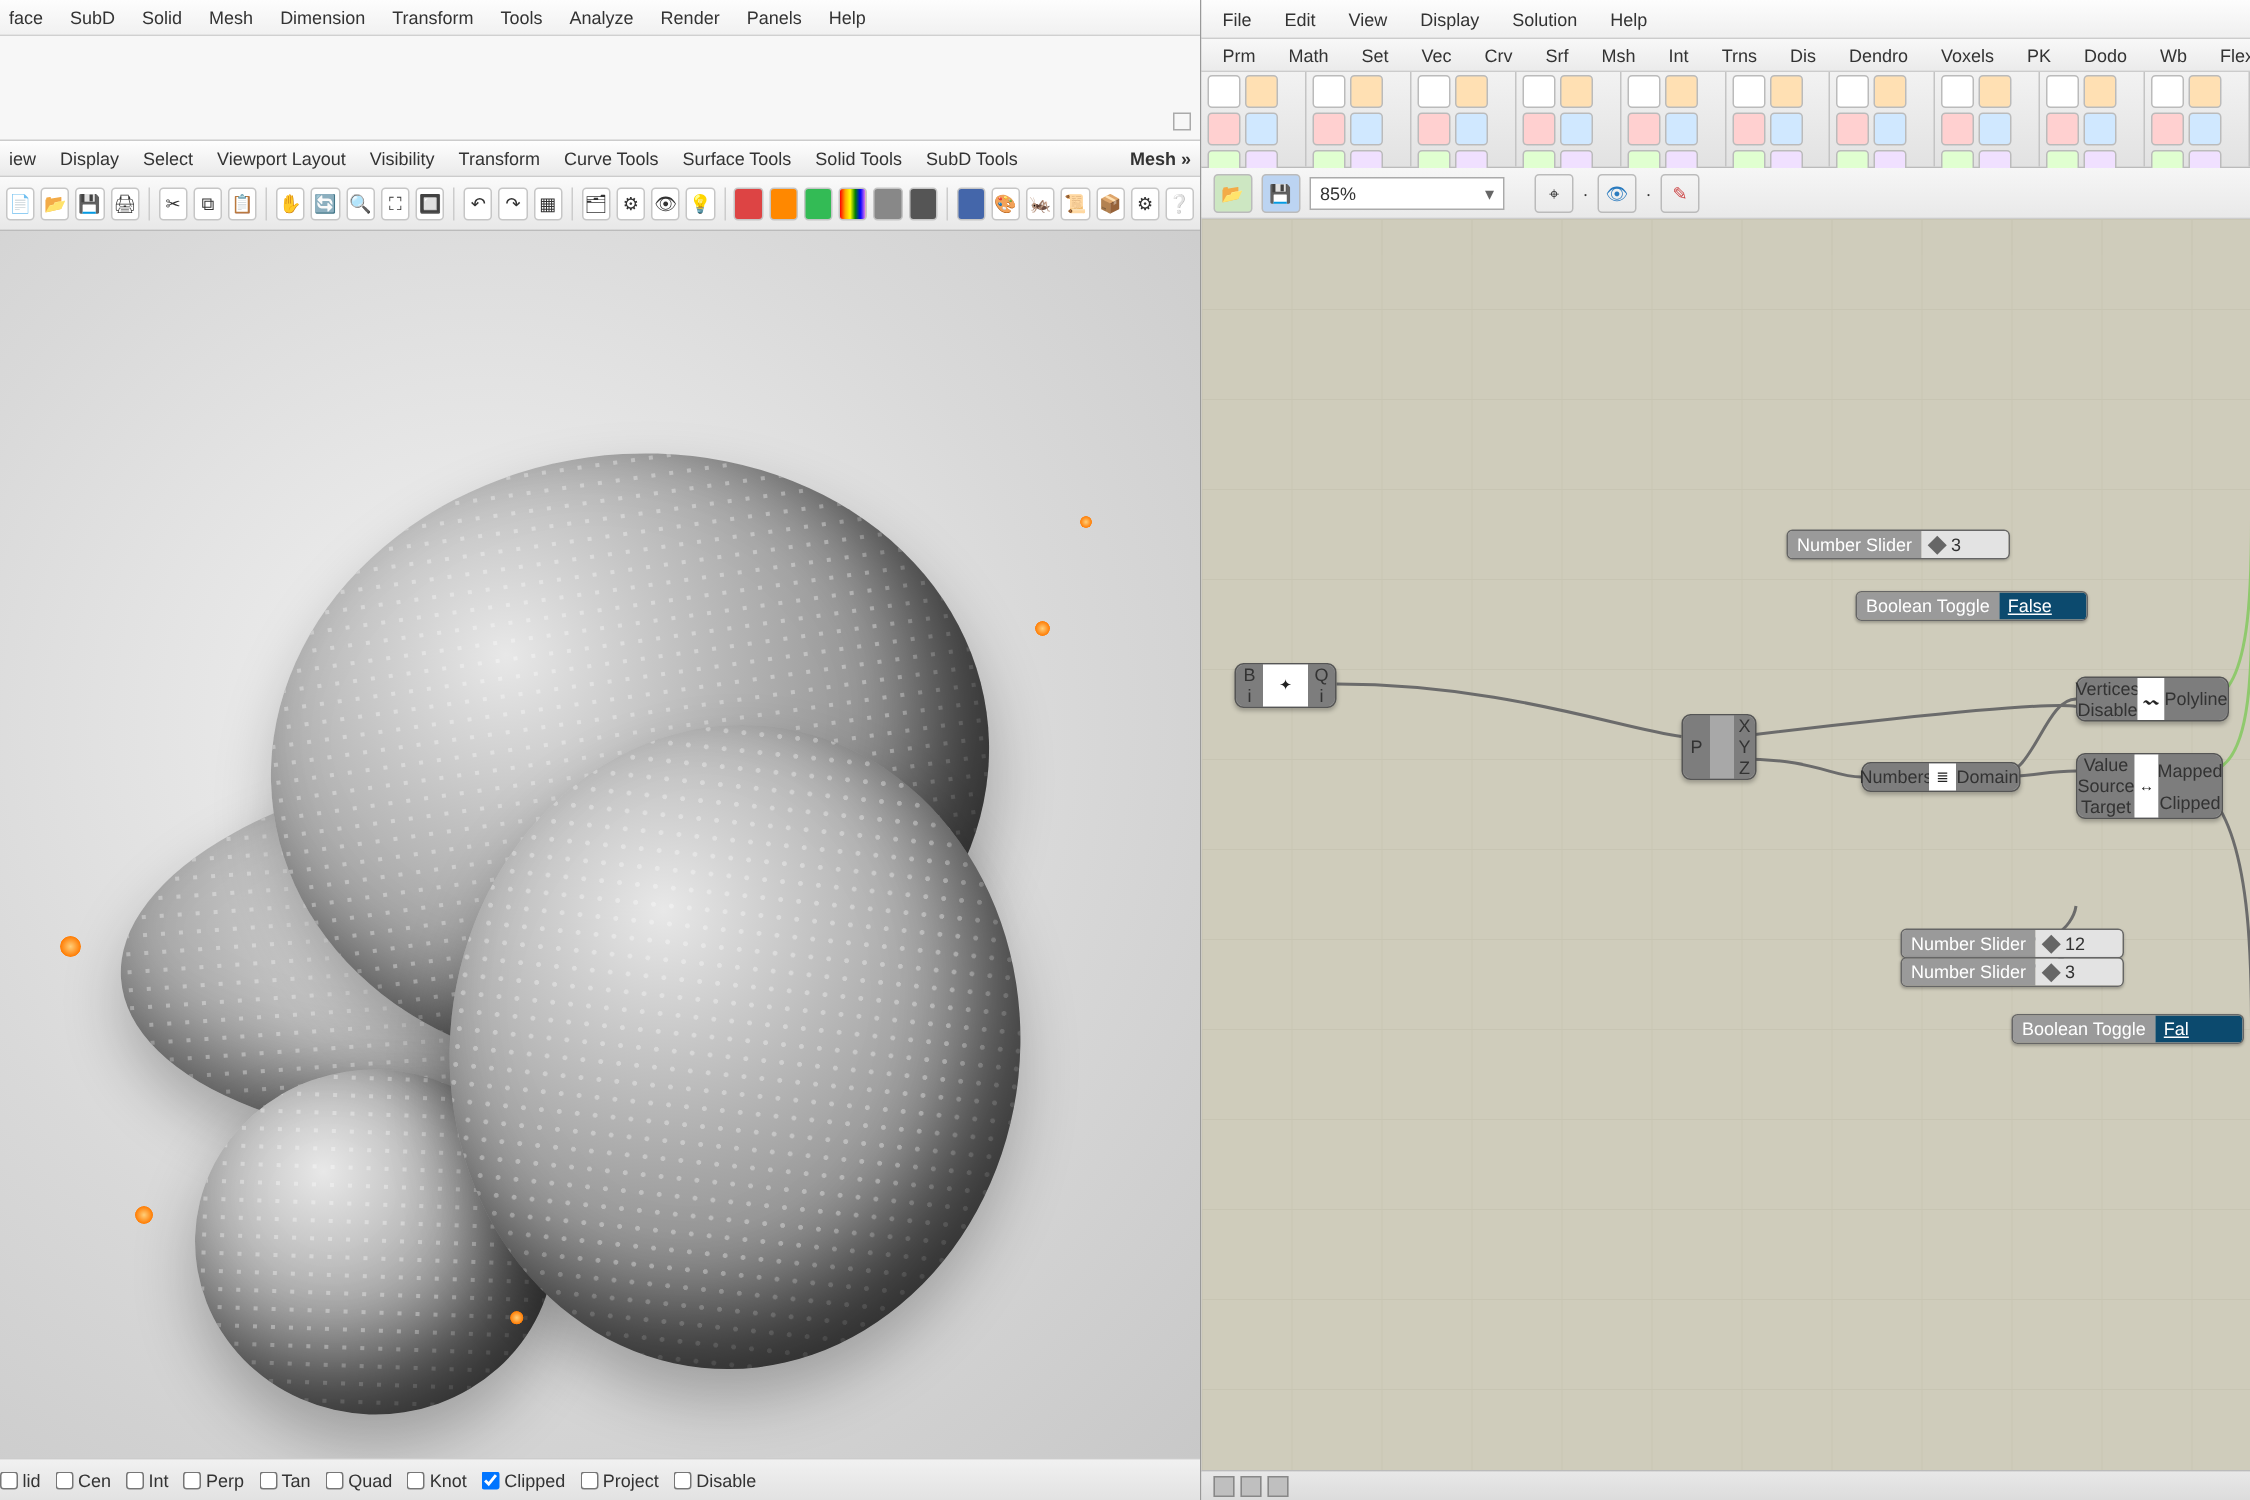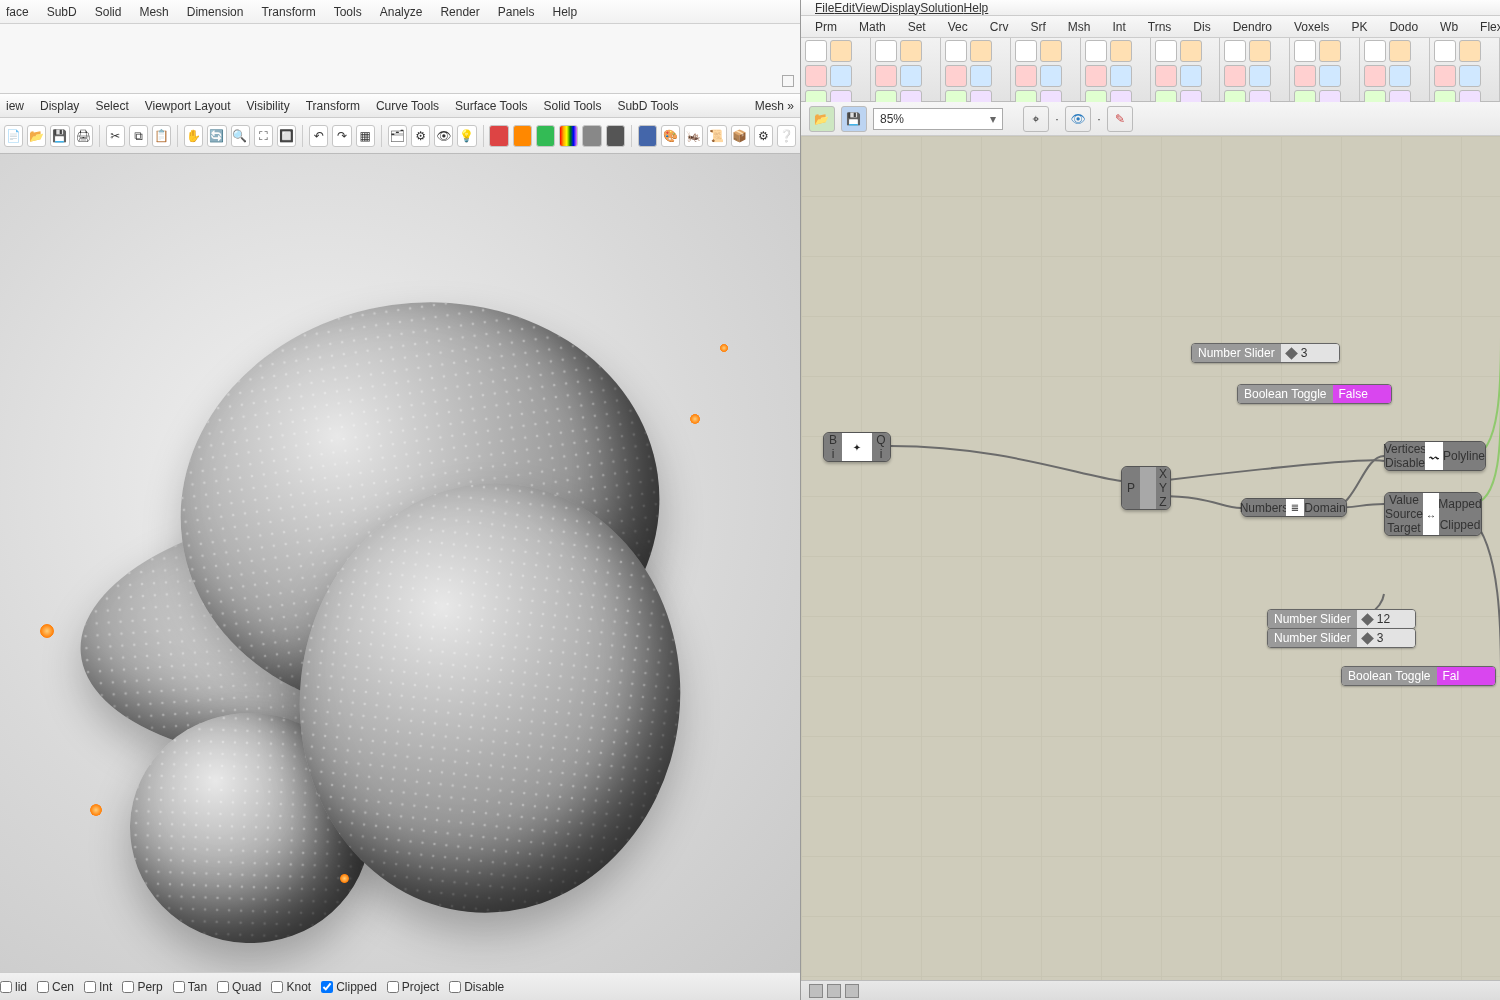--- a/index.html
+++ b/index.html
@@ -7,42 +7,42 @@
 .left-pane{width:800px;height:100%;display:flex;flex-direction:column;background:#fff;}
 .right-pane{width:700px;height:100%;display:flex;flex-direction:column;background:#fff;border-left:1px solid #999;}
 
 
 .rh-menubar{height:24px;display:flex;align-items:center;gap:18px;padding:2px 6px;background:linear-gradient(#fdfdfd,#f1f1f1);border-bottom:1px solid #d0d0d0;font-size:13px;}
 .rh-menubar span{cursor:default;}
 .rh-cmd{height:70px;background:#f7f7f7;border-bottom:1px solid #ccc;position:relative;}
 .rh-cmd::after{content:"";position:absolute;right:6px;bottom:6px;width:10px;height:10px;border:1px solid #aaa;}
 .rh-tabstrip{height:24px;display:flex;align-items:center;gap:16px;padding:0 6px;background:linear-gradient(#fefefe,#eaeaea);border-bottom:1px solid #ccc;font-size:12px;}
 .rh-tabstrip span{white-space:nowrap;}
-.rh-tabstrip .more{margin-left:auto;font-weight:normal;}
+.rh-tabstrip .more{margin-left:auto;font-weight:bold;}
 .rh-toolbar{height:36px;display:flex;align-items:center;gap:4px;padding:2px 4px;background:linear-gradient(#fafafa,#e8e8e8);border-bottom:1px solid #bbb;}
 .rh-toolbar .ico{width:22px;height:22px;border:1px solid #c6c6c6;border-radius:3px;background:#fff;display:flex;align-items:center;justify-content:center;}
 .rh-toolbar .sep{width:1px;height:22px;background:#ccc;margin:0 2px;}
 .rh-viewport{flex:1;background:radial-gradient(circle at 40% 40%,#f2f2f2 0%,#d9d9d9 55%,#c8c8c8 100%);display:flex;align-items:center;justify-content:center;position:relative;overflow:hidden;}
 .rh-render{width:720px;height:720px;position:relative;}
 .rh-render .lobe{position:absolute;border-radius:50%;background:radial-gradient(circle at 35% 30%,#e8e8e8,#999 55%,#444 100%);box-shadow:inset -30px -30px 60px rgba(0,0,0,.55),0 20px 40px rgba(0,0,0,.25);}
 .rh-render .lobe::after{content:"";position:absolute;inset:0;border-radius:inherit;background:radial-gradient(circle,#bbb 1.5px,transparent 1.6px);background-size:12px 12px;mix-blend-mode:overlay;opacity:.7;}
 .lb1{width:480px;height:410px;left:140px;top:100px;transform:rotate(-8deg);}
 .lb2{width:560px;height:260px;left:40px;top:300px;transform:rotate(-4deg);}
 .lb3{width:380px;height:430px;left:260px;top:280px;transform:rotate(6deg);}
 .lb4{width:240px;height:230px;left:90px;top:510px;transform:rotate(2deg);}
 .spark{position:absolute;background:radial-gradient(circle,#ffcf7a,#ff7a00 70%,transparent 72%);border-radius:50%;}
 .rh-viewtabs{height:24px;display:flex;align-items:center;gap:2px;padding:0 4px;background:linear-gradient(#f4f4f4,#e4e4e4);border-top:1px solid #ccc;}
 .rh-viewtabs .vtab{padding:2px 12px;border:1px solid #bbb;border-bottom:none;background:#f9f9f9;border-radius:4px 4px 0 0;}
 .rh-viewtabs .plus{padding:2px 6px;}
 .rh-osnap{height:28px;display:flex;align-items:center;gap:10px;padding:2 6px;background:linear-gradient(#f1f1f1,#e2e2e2);border-top:1px solid #ccc;}
 .rh-osnap label{display:flex;align-items:center;gap:3px;}
 .rh-osnap input{width:12px;height:12px;}
 
 
-.gh-menubar{height:16px;display:flex;align-items:center;padding:2px 14px;background:linear-gradient(#fdfdfd,#efefef);border-bottom:1px solid #ccc;font-size:13px;text-decoration:underline;}
+.gh-menubar{height:26px;display:flex;align-items:center;gap:22px;padding:2px 14px;background:linear-gradient(#fdfdfd,#efefef);border-bottom:1px solid #ccc;font-size:13px;}
 .gh-cats{height:22px;display:flex;align-items:center;gap:14px;padding:0 10px;background:linear-gradient(#f8f8f8,#ebebeb);border-bottom:1px solid #ccc;font-size:12px;}
 .gh-cats span{padding:1px 4px;}
 .gh-ribbon{height:64px;display:flex;align-items:stretch;background:linear-gradient(#f2f2f2,#e2e2e2);border-bottom:1px solid #bbb;}
 .gh-group{display:flex;flex-direction:column;border-right:1px solid #c4c4c4;padding:2px 4px 0;}
 .gh-grow{flex:1;display:flex;gap:3px;flex-wrap:wrap;align-content:flex-start;max-width:72px;}
 .gh-gbtn{width:22px;height:22px;border:1px solid #bbb;border-radius:3px;background:#fff;}
 .gh-glabel{height:14px;font-size:10px;text-align:center;color:#555;background:#d8d8d8;border-top:1px solid #c4c4c4;margin:0 -4px;padding-top:1px;}
 .gh-filebar{height:34px;display:flex;align-items:center;gap:6px;padding:3px 8px;background:linear-gradient(#f6f6f6,#e9e9e9);border-bottom:1px solid #ccc;}
 .gh-filebar .fileico{width:26px;height:26px;border:1px solid #bbb;border-radius:3px;display:flex;align-items:center;justify-content:center;}
 .gh-zoom{width:130px;height:22px;border:1px solid #aaa;display:flex;align-items:center;padding:0 6px;background:#fff;justify-content:space-between;}
@@ -51,21 +51,21 @@
 .gh-canvas::before{content:"";position:absolute;inset:0;background-image:linear-gradient(#c3c0ae 1px,transparent 1px),linear-gradient(90deg,#c3c0ae 1px,transparent 1px);background-size:60px 60px;opacity:.55;}
 .node{position:absolute;display:flex;background:#949494;border:1px solid #555;border-radius:6px;box-shadow:0 2px 3px rgba(0,0,0,.25);}
 .node .port{width:18px;background:#7d7d7d;display:flex;flex-direction:column;justify-content:space-around;align-items:center;font-size:9px;color:#eee;}
 .node .body{padding:3px 5px;background:#a8a8a8;display:flex;flex-direction:column;align-items:center;justify-content:center;font-size:10px;color:#222;}
 .node .port.in{border-radius:6px 0 0 6px;}
 .node .port.out{border-radius:0 6px 6px 0;}
 .slider{position:absolute;display:flex;height:20px;border:1px solid #666;border-radius:4px;overflow:hidden;font-size:10px;box-shadow:0 1px 2px rgba(0,0,0,.25);}
 .slider .lbl{background:#9a9a9a;color:#fff;padding:2px 6px;display:flex;align-items:center;}
 .slider .track{background:#e3e3e3;display:flex;align-items:center;padding:0 6px;min-width:58px;position:relative;}
 .slider .knob{width:9px;height:9px;background:#666;transform:rotate(45deg);margin-right:5px;}
-.boolean .track{background:#d946ef;color:#fff;}
+.boolean .track{background:#0c4a6e;color:#fff;text-decoration:underline;}
 .wire{stroke:#6b6b6b;stroke-width:2;fill:none;}
 .wire.hl{stroke:#8fc96d;}
 .gh-status{height:20px;display:flex;align-items:center;padding:0 8px;background:linear-gradient(#e8e8e8,#dcdcdc);border-top:1px solid #bbb;gap:4px;}
 .gh-status .sq{width:14px;height:14px;border:1px solid #888;background:#bfbfbf;}
 </style>
 </head>
 <body>
 
 <div class="left-pane">
   <div class="rh-menubar">

